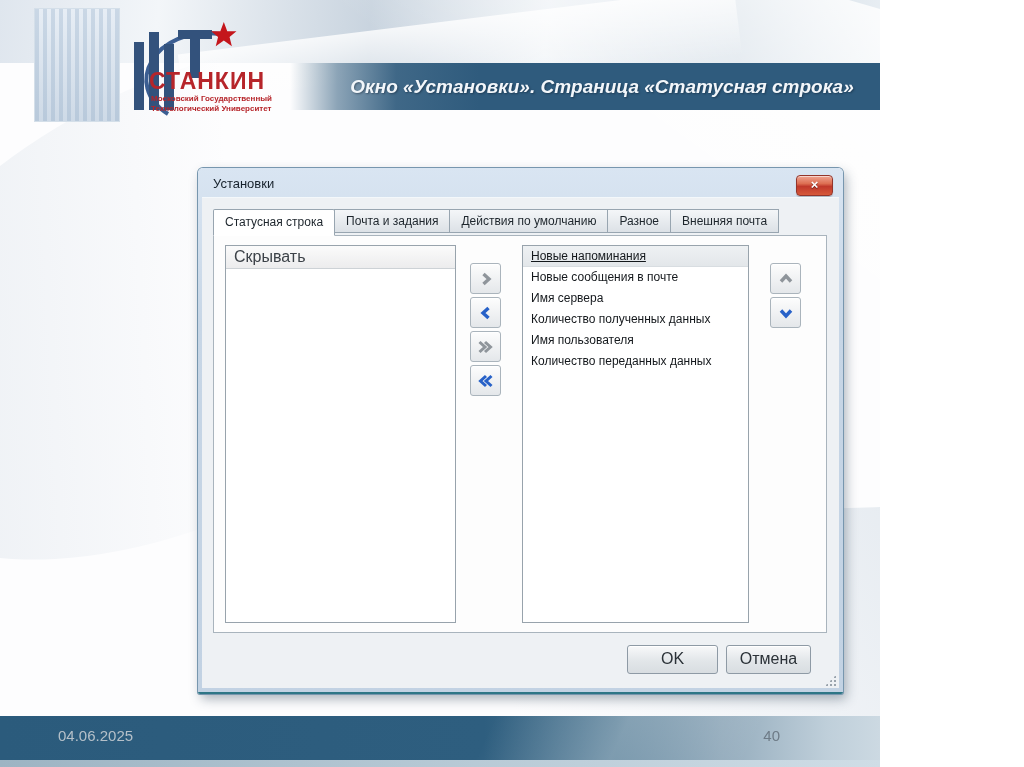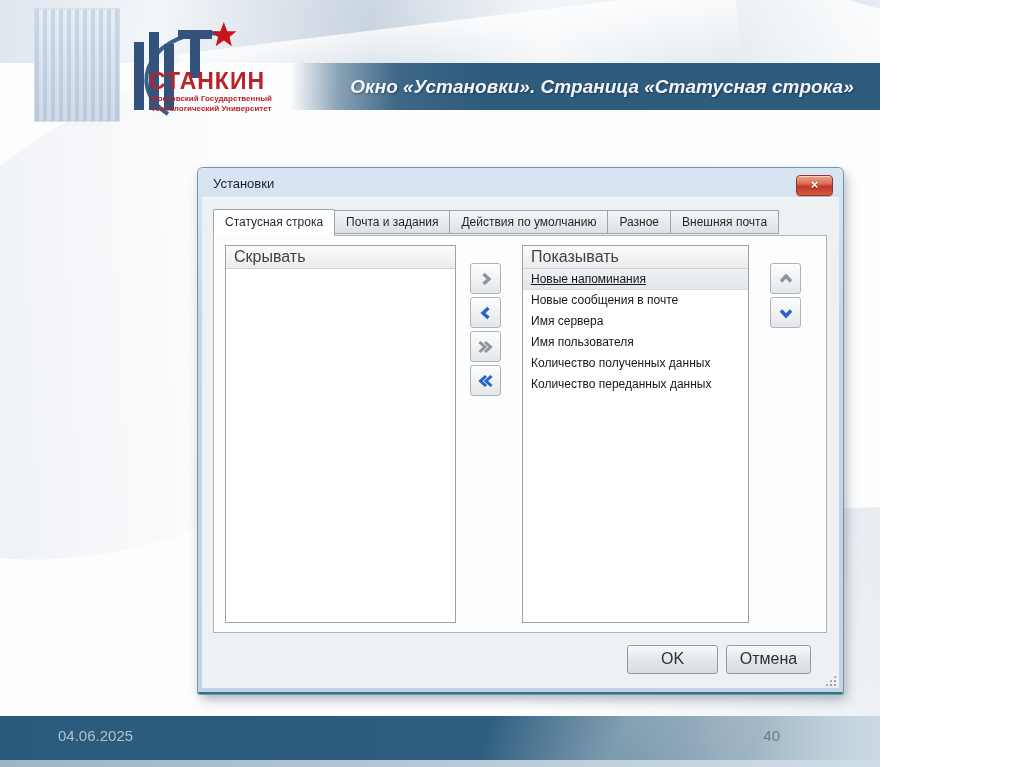--- a/index.html
+++ b/index.html
@@ -72,21 +72,21 @@
     border:1px solid #93352b; border-radius:4px;
     box-shadow:inset 0 1px 0 rgba(255,255,255,.55), 0 1px 1px rgba(0,0,0,.2);
     color:#fff; font-size:13px; font-weight:bold; text-align:center; line-height:18px;
     text-shadow:0 1px 1px rgba(0,0,0,.45); cursor:pointer;
   }
   .dlg-body {
     position:absolute; left:4px; right:4px; top:29px; bottom:4px;
     background:#eef1f4; border-top:1px solid #f4f8fb;
   }
   
-  .tabs { position:absolute; left:15px; top:41px; display:flex; align-items:center; z-index:3; }
+  .tabs { position:absolute; left:15px; top:41px; display:flex; align-items:flex-start; z-index:3; }
   .tab {
     height:22px; line-height:22px; padding:0 11px; font-size:12px; color:#1d252c;
     background:linear-gradient(#f4f6f8,#dce1e6);
     border:1px solid #98a5b0; margin-right:-1px; white-space:nowrap; cursor:pointer;
   }
   .tab.active {
     height:25px; line-height:24px; background:#fff; border-bottom:1px solid #fff;
     margin-bottom:-1px; border-radius:2px 2px 0 0; z-index:4;
   }
   
@@ -234,26 +234,25 @@
           </svg>
         </div>
         <div class="sq-btn t4">
           <svg class="chev-blue" width="17" height="16" viewBox="0 0 17 16">
             <path d="M14.5 3 L9 8 L14.5 13 M9 3 L3.5 8 L9 13" fill="none" stroke="currentColor" stroke-width="3" stroke-linejoin="miter"></path>
           </svg>
         </div>
       </div>
 
       <div class="listbox show-list">
-        <div class="list-header">Показывать</div>
         <div class="item selected">Новые напоминания</div>
         <div class="item">Новые сообщения в почте</div>
         <div class="item">Имя сервера</div>
+        <div class="item">Количество полученных данных</div>
         <div class="item">Имя пользователя</div>
-        <div class="item">Количество полученных данных</div>
         <div class="item">Количество переданных данных</div>
       </div>
 
       <div class="reorder-col">
         <div class="sq-btn r1">
           <svg class="chev-gray" width="16" height="16" viewBox="0 0 16 16">
             <path d="M3 10.5 L8 5 L13 10.5" fill="none" stroke="currentColor" stroke-width="3.4" stroke-linejoin="miter"></path>
           </svg>
         </div>
         <div class="sq-btn r2">

